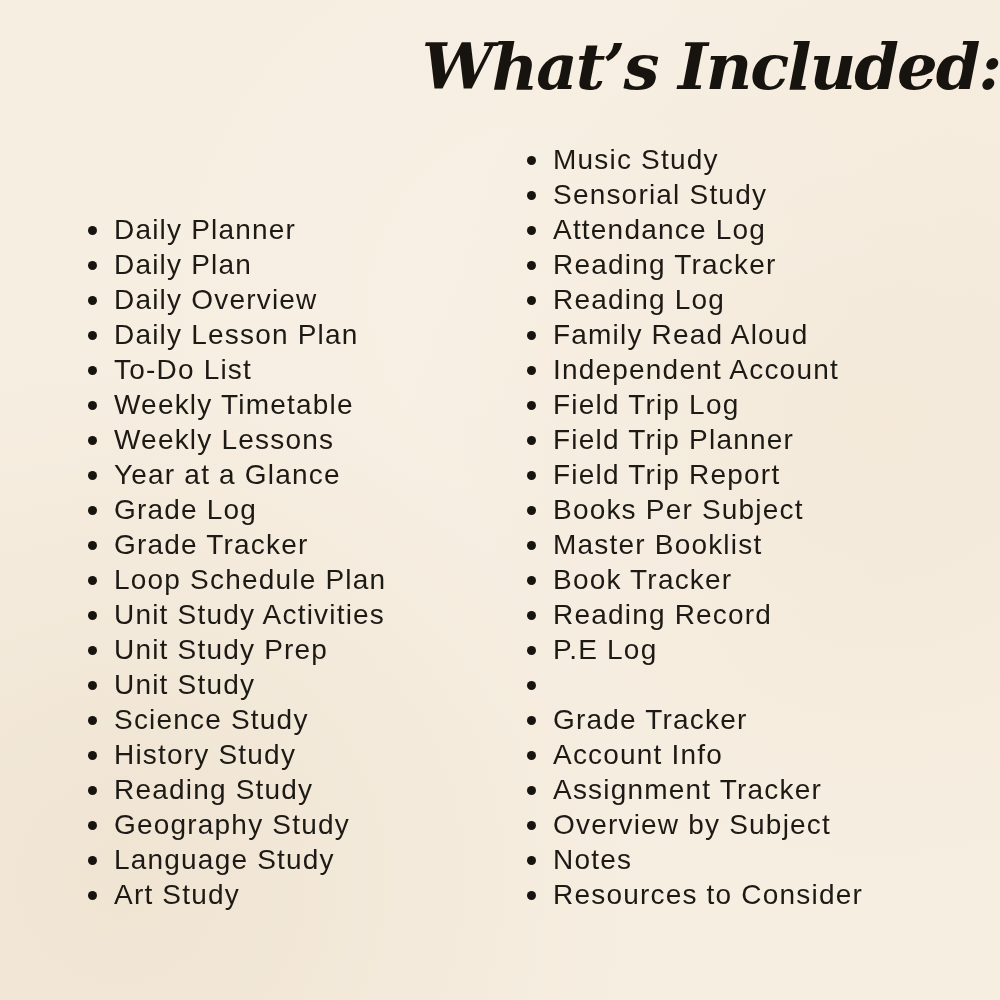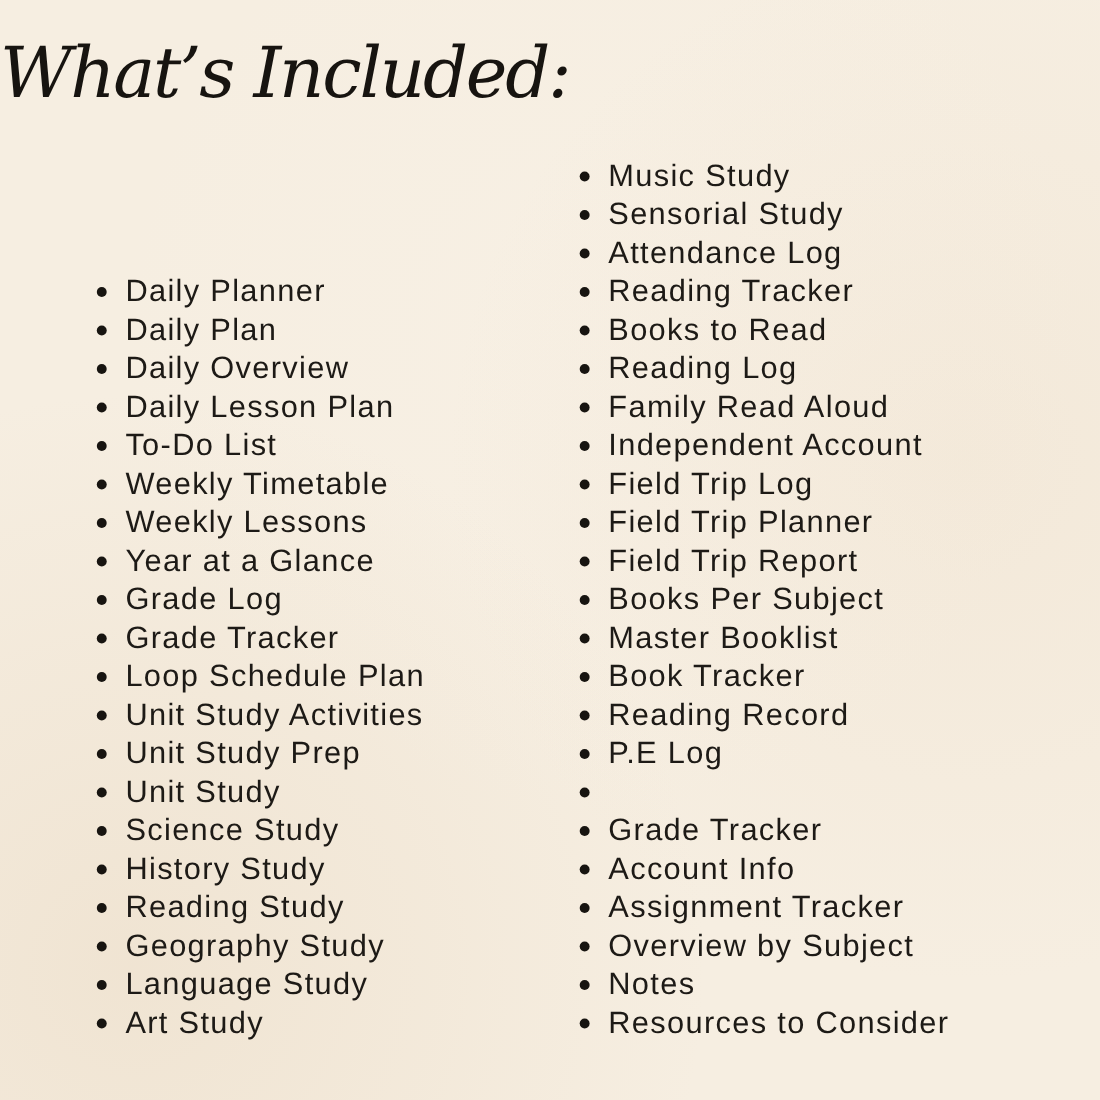--- a/index.html
+++ b/index.html
@@ -18,24 +18,24 @@
       radial-gradient(circle at 55% 30%, rgba(248,241,230,0.6), rgba(248,241,230,0) 50%),
       #f6eee1;
     font-family: "Liberation Sans", sans-serif;
   }
   .title {
     position: absolute;
     top: 22px;
     left: 0;
     width: 100%;
     margin: 0;
-    text-align: left;
+    text-align: right;
     font-family: "DejaVu Serif", serif;
     font-style: italic;
-    font-weight: normal;
+    font-weight: bold;
     font-size: 64px;
     line-height: 90px;
     letter-spacing: -2px;
     color: #171410;
   }
   .columns {
     position: absolute;
     top: 142px;
     left: 88px;
     right: 20px;
@@ -172,24 +172,20 @@
           <li>
             <span class="dot"></span>
             <span class="item-label">Attendance Log</span>
           </li>
           <li>
             <span class="dot"></span>
             <span class="item-label">Reading Tracker</span>
           </li>
           <li>
             <span class="dot"></span>
-            <span class="item-label">Books to Read</span>
-          </li>
-          <li>
-            <span class="dot"></span>
             <span class="item-label">Reading Log</span>
           </li>
           <li>
             <span class="dot"></span>
             <span class="item-label">Family Read Aloud</span>
           </li>
           <li>
             <span class="dot"></span>
             <span class="item-label">Independent Account</span>
           </li>

